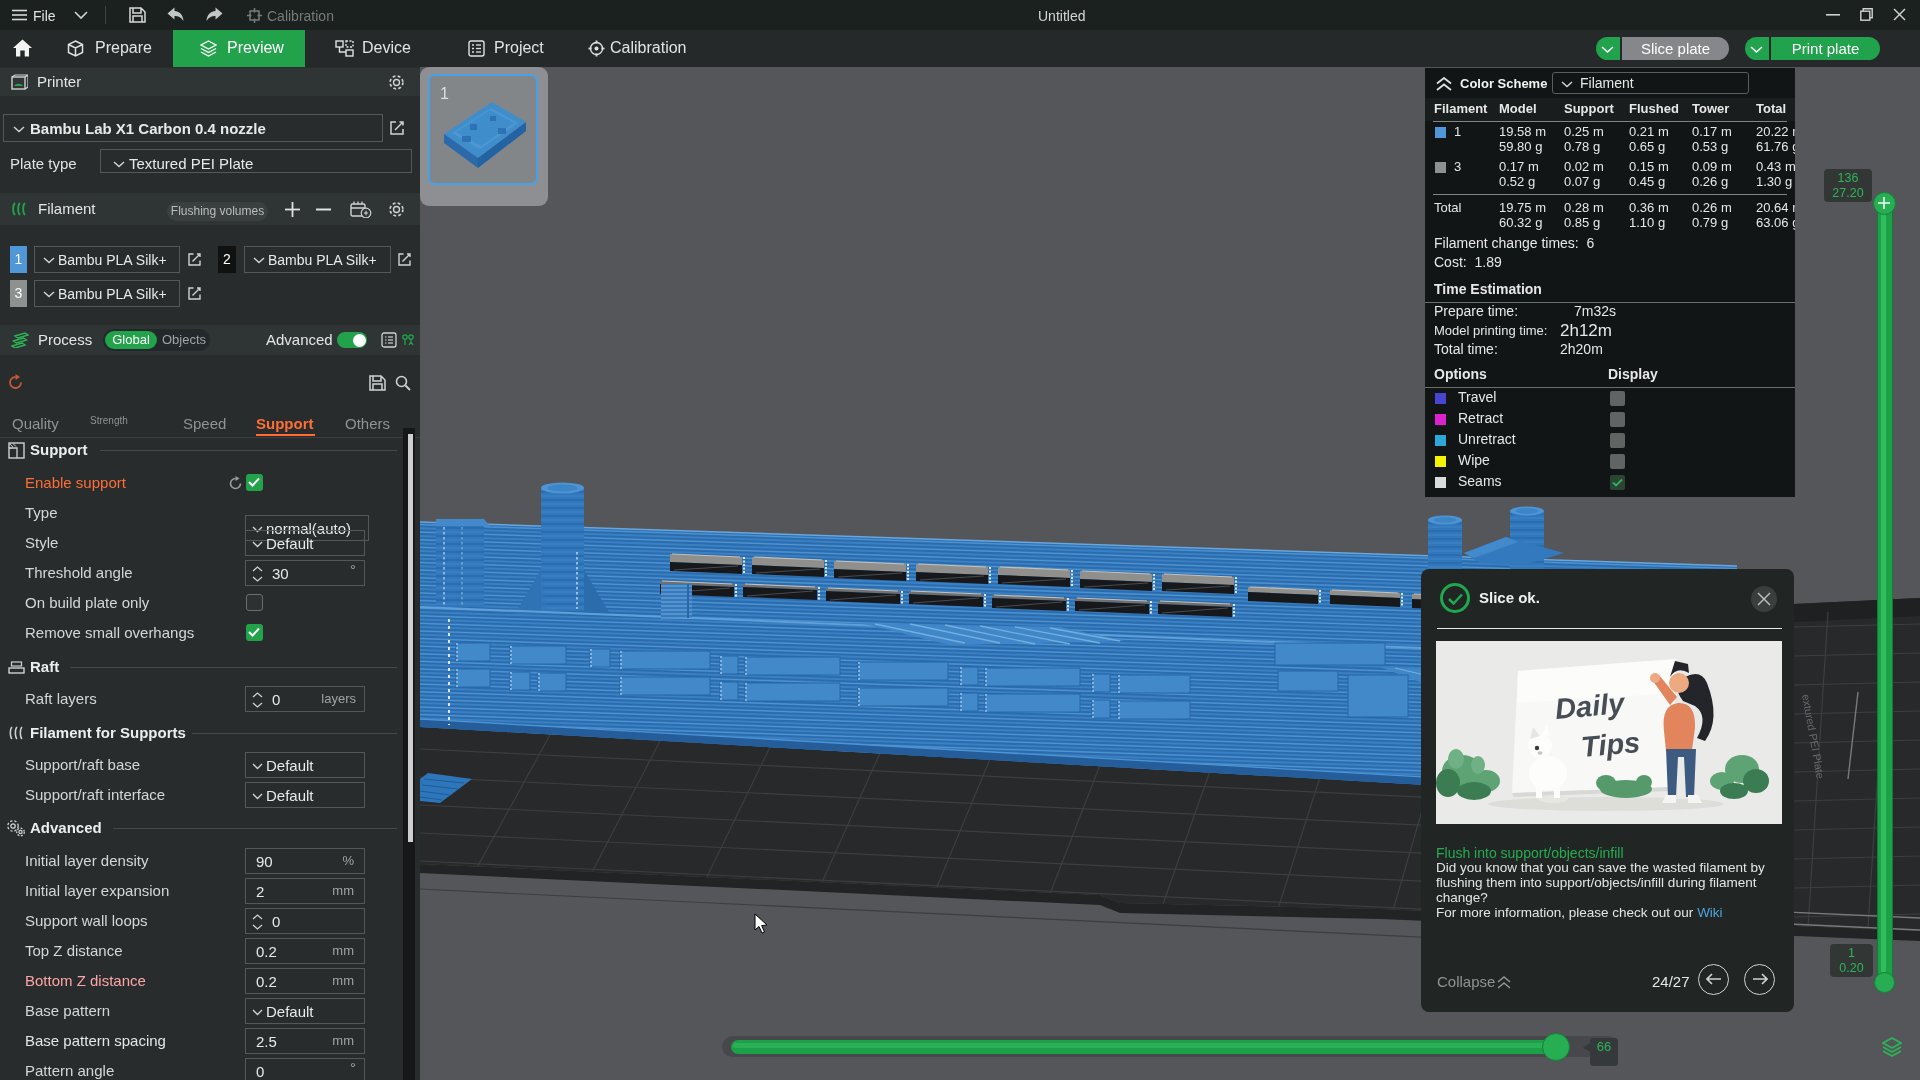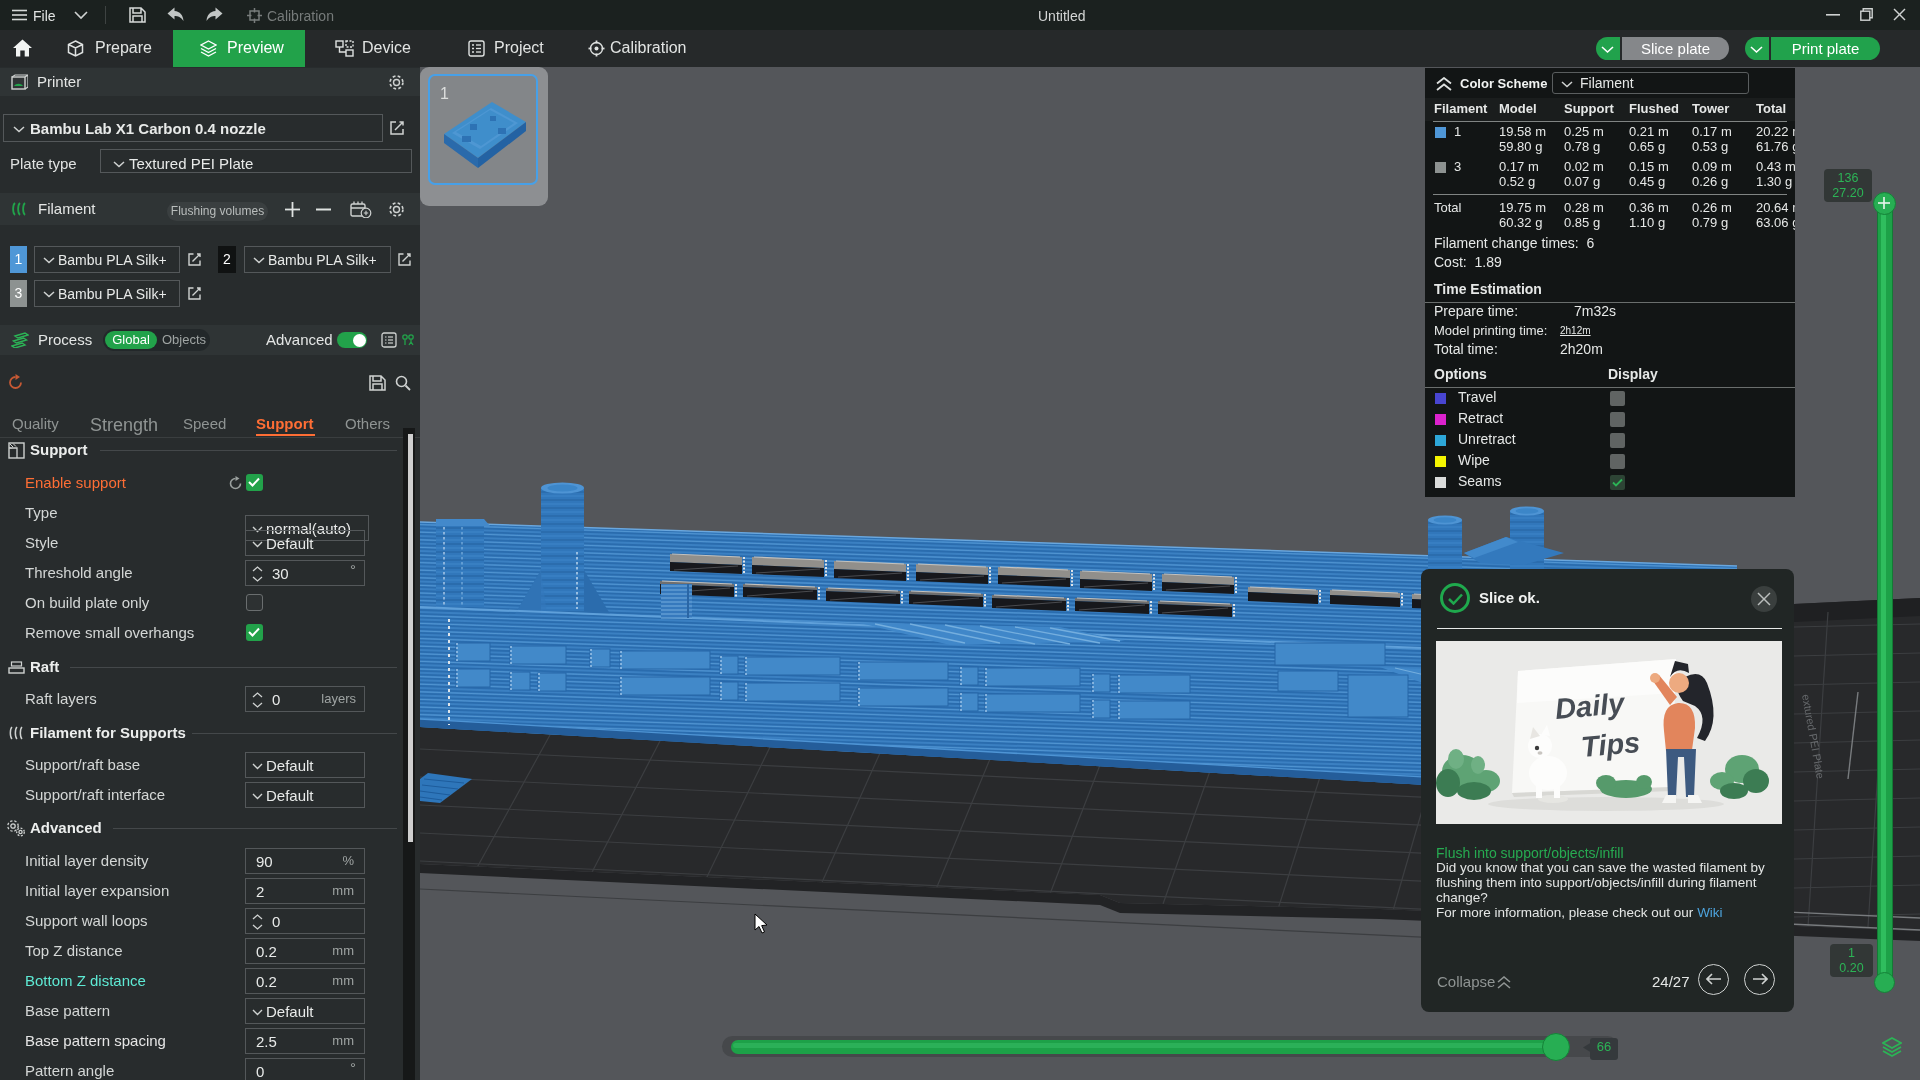--- a/index.html
+++ b/index.html
@@ -737,21 +737,21 @@
       </svg>
     <svg class="abs" style="left:369px;top:308px;" width="17" height="16">
         <path d="M1,1 h11 l4,4 v10 h-15 z M4,1 v5 h8 v-5 M4,15 v-6 h9 v6" fill="none" stroke="#cfd2d1" stroke-width="1.5"></path>
       </svg>
     <svg class="abs" style="left:395px;top:308px;" width="16" height="16">
         <circle cx="6.5" cy="6.5" r="5" fill="none" stroke="#cfd2d1" stroke-width="1.6"></circle>
         <line x1="10.5" y1="10.5" x2="15" y2="15" stroke="#cfd2d1" stroke-width="1.8"></line>
       </svg>
 
     <div class="abs" style="left:12px;top:348px;color:#8f9493;font-size:15px;">Quality</div>
-    <div class="abs" style="left:90px;top:348px;color:#8f9493;font-size:18px;">Strength</div>
+    <div class="abs" style="left:90px;top:348px;color:#8f9493;font-size:10px;">Strength</div>
     <div class="abs" style="left:183px;top:348px;color:#8f9493;font-size:15px;">Speed</div>
     <div class="abs" style="left:256px;top:348px;color:#fe6e35;font-size:15px;font-weight:bold;">Support</div>
     <div class="abs" style="left:345px;top:348px;color:#8f9493;font-size:15px;">Others</div>
     <div class="abs" style="left:256px;top:367px;width:59px;height:2px;background:#fe6e35;"></div>
     <div class="abs" style="left:0;top:370px;width:420px;height:1px;background:#3a3e3f;"></div>
 
     <div class="abs" style="left:0;top:361px;width:420px;height:652px;overflow:hidden;" id="scrollarea">
       <svg class="abs" style="left:8px;top:14px;" width="17" height="17">
           <rect x="1" y="1" width="15" height="15" fill="none" stroke="#cfd2d1" stroke-width="1.4"></rect>
           <path d="M1,6 H9 V16" stroke="#cfd2d1" stroke-width="1.3" fill="none"></path>
@@ -864,21 +864,21 @@
             <polyline points="1,5 5.5,1 10,5" fill="none" stroke="#cfd2d1" stroke-width="1.3"></polyline>
             <polyline points="1,11 5.5,15 10,11" fill="none" stroke="#cfd2d1" stroke-width="1.3"></polyline>
           </svg>
         <div class="abs" style="left:26px;top:4px;color:#e8eae9;">0</div>
       </div>
       <div class="abs" style="left:25px;top:514px;color:#d4d7d6;">Top Z distance</div>
       <div class="abs" style="left:245px;top:510px;width:120px;height:26px;border:1px solid #54585a;">
         <div class="abs" style="left:10px;top:4px;color:#e8eae9;">0.2</div>
         <div class="abs" style="right:10px;top:4px;color:#9fa4a3;font-size:13px;">mm</div>
       </div>
-      <div class="abs" style="left:25px;top:544px;color:#5eead4;text-align:right;">Bottom Z distance</div>
+      <div class="abs" style="left:25px;top:544px;color:#fca5a5;text-align:right;">Bottom Z distance</div>
       <div class="abs" style="left:245px;top:540px;width:120px;height:26px;border:1px solid #54585a;">
         <div class="abs" style="left:10px;top:4px;color:#e8eae9;">0.2</div>
         <div class="abs" style="right:10px;top:4px;color:#9fa4a3;font-size:13px;">mm</div>
       </div>
       <div class="abs" style="left:25px;top:574px;color:#d4d7d6;">Base pattern</div>
       <div class="abs" style="left:245px;top:570px;width:120px;height:26px;border:1px solid #54585a;">
         <svg class="abs" style="left:6px;top:10px;" width="11" height="7">
             <polyline points="1,1 5.5,5.5 10,1" fill="none" stroke="#cfd2d1" stroke-width="1.4"></polyline>
           </svg>
         <div class="abs" style="left:20px;top:4px;color:#e8eae9;">Default</div>
@@ -946,21 +946,21 @@
     <div class="abs" style="left:204px;top:132px;">0.36 m<br>1.10 g</div>
     <div class="abs" style="left:267px;top:132px;">0.26 m<br>0.79 g</div>
     <div class="abs" style="left:331px;top:132px;">20.64 m<br>63.06 g</div>
     <div class="abs" style="left:9px;top:168px;font-size:14px;">Filament change times:&nbsp;&nbsp;6</div>
     <div class="abs" style="left:9px;top:187px;font-size:14px;">Cost:&nbsp;&nbsp;1.89</div>
     <div class="abs" style="left:9px;top:214px;font-size:14px;font-weight:bold;">Time Estimation</div>
     <div class="abs" style="left:0px;top:234px;width:370px;height:1px;background:#6a6e6d;"></div>
     <div class="abs" style="left:9px;top:236px;font-size:14px;">Prepare time:</div>
       <div class="abs" style="left:133px;top:236px;font-size:14px;margin-left:16px;">7m32s</div>
     <div class="abs" style="left:9px;top:255px;font-size:13px;">Model printing time:</div>
-      <div class="abs" style="left:135px;top:255px;font-size:10px;text-decoration:underline;">2h12m</div>
+      <div class="abs" style="left:135px;top:255px;font-size:17px;">2h12m</div>
     <div class="abs" style="left:9px;top:274px;font-size:14px;">Total time:</div>
       <div class="abs" style="left:135px;top:274px;font-size:14px;">2h20m</div>
     <div class="abs" style="left:9px;top:299px;font-size:14px;font-weight:bold;">Options</div>
     <div class="abs" style="left:183px;top:299px;font-size:14px;font-weight:bold;">Display</div>
     <div class="abs" style="left:0px;top:319px;width:370px;height:1px;background:#6a6e6d;"></div>
 
     <div class="abs" style="left:10px;top:325px;width:11px;height:11px;background:#4845d1;"></div>
     <div class="abs" style="left:33px;top:322px;font-size:14px;">Travel</div>
     <div class="abs" style="left:185px;top:323px;width:15px;height:15px;background:#606463;border-radius:2px;"></div>
     <div class="abs" style="left:10px;top:346px;width:11px;height:11px;background:#dc22cd;"></div>
@@ -995,21 +995,21 @@
   <div class="abs" style="left:1824px;top:169px;width:48px;height:33px;background:#323736;border-radius:4px;color:#2cb456;font-size:12.5px;text-align:center;line-height:15px;padding-top:2px;">136<br>27.20</div>
   <div class="abs" style="left:1830px;top:944px;width:43px;height:33px;background:#323736;border-radius:4px;color:#2cb456;font-size:12.5px;text-align:center;line-height:15px;padding-top:2px;">1<br>0.20</div>
 
   <div class="abs" style="left:722px;top:1036px;width:896px;height:21px;background:#46484b;border-radius:10.5px;"></div>
   <div class="abs" style="left:731px;top:1040px;width:835px;height:14px;background:#1da148;border-radius:7px;"></div>
   <div class="abs" style="left:733px;top:1043px;width:828px;height:5px;background:#2bb058;border-radius:2.5px;"></div>
   <div class="abs" style="left:1542px;top:1033px;width:28px;height:28px;background:#27ae53;border:1.5px solid #158238;border-radius:50%;"></div>
   <svg class="abs" style="left:1583px;top:1042px;" width="9" height="11">
       <polygon points="9,0 9,11 0,5.5" fill="#35393c"></polygon>
     </svg>
-  <div class="abs" style="left:1590px;top:1038px;width:28px;height:22px;background:#35393c;border-radius:3px;color:#2cb456;font-size:13px;text-align:center;line-height:18px;">66</div>
+  <div class="abs" style="left:1590px;top:1038px;width:28px;height:28px;background:#35393c;border-radius:3px;color:#2cb456;font-size:13px;text-align:center;line-height:18px;">66</div>
   <svg class="abs" style="left:1882px;top:1037px;" width="20" height="21">
       <g fill="none" stroke="#2cb456" stroke-width="1.8">
         <path d="M10,1 L19,6 10,11 1,6 Z"></path>
         <polyline points="1,10 10,15 19,10"></polyline>
         <polyline points="1,14 10,19 19,14"></polyline>
       </g>
     </svg>
 
   <div class="abs" id="dialog" style="left:1421px;top:569px;width:373px;height:443px;background:#212625;border-radius:8px;color:#dfe2e1;">
     <div class="abs" style="left:19px;top:14px;width:30px;height:30px;border:3px solid #1fa94d;border-radius:50%;">

